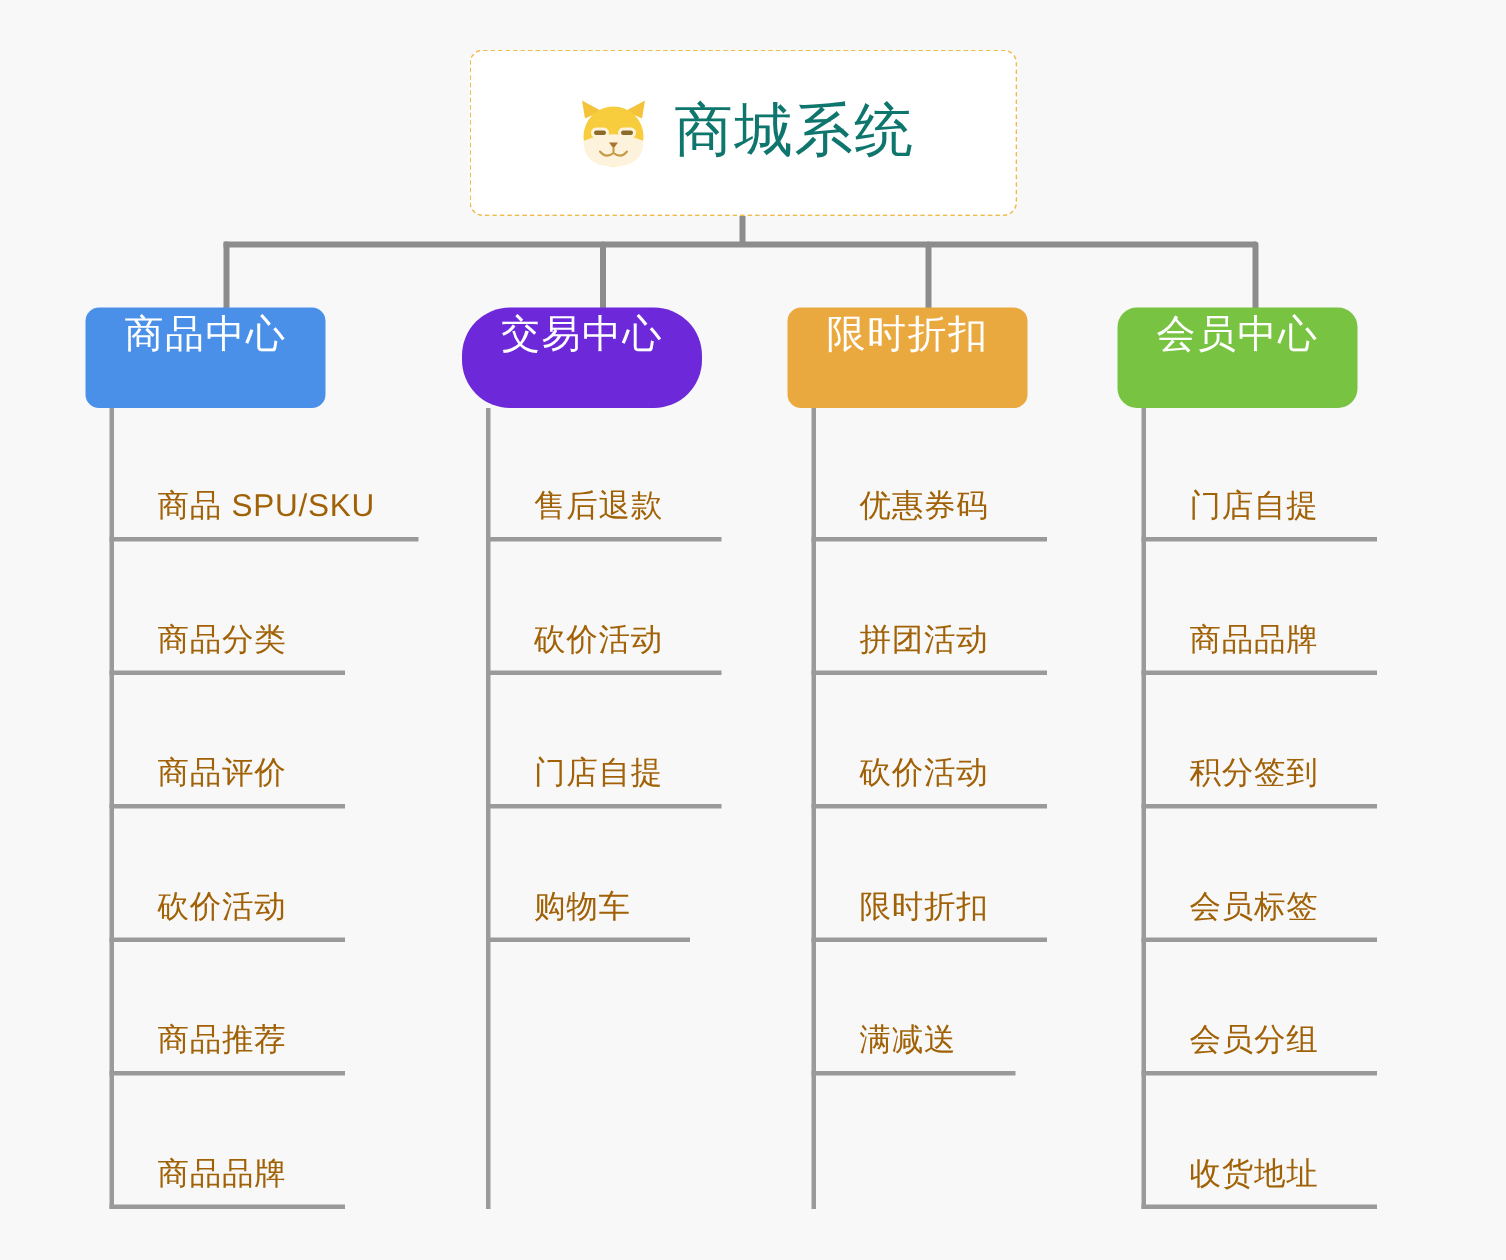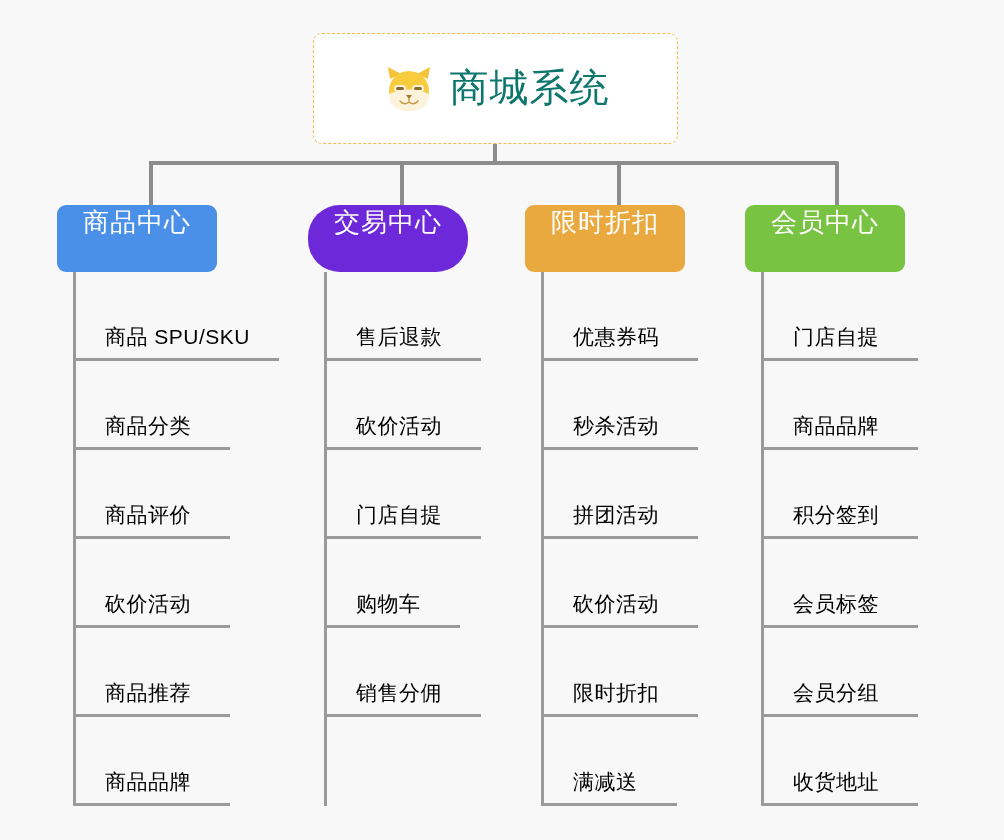--- a/index.html
+++ b/index.html
@@ -98,21 +98,21 @@
   }
   .leaf {
     position: relative;
     height: 89px;
   }
   .leaf-label {
     position: absolute;
     left: 32px;
     bottom: 10px;
     font-size: 21px;
-    color: #000000;
+    color: #a16207;
     white-space: nowrap;
     letter-spacing: 0.5px;
   }
   .leaf-rule {
     position: absolute;
     left: 0;
     bottom: 0;
     height: 3px;
     background: #9a9a9a;
   }
@@ -203,62 +203,54 @@
         <div class="leaf-rule" style="width:157px;"></div>
       </div>
       <div class="leaf">
         <div class="leaf-label">门店自提</div>
         <div class="leaf-rule" style="width:157px;"></div>
       </div>
       <div class="leaf">
         <div class="leaf-label">购物车</div>
         <div class="leaf-rule" style="width:136px;"></div>
       </div>
-      <div class="leaf">
-        <div class="leaf-label">销售分佣</div>
-        <div class="leaf-rule" style="width:157px;"></div>
-      </div>
     </div>
   </div>
 
   <div class="column" style="left:525px;">
     <div class="cat-header" style="background:#eaa93f;">
       <span>限时折扣</span>
     </div>
     <div class="spine" style="height:534px;"></div>
     <div class="leaves">
       <div class="leaf">
         <div class="leaf-label">优惠券码</div>
         <div class="leaf-rule" style="width:157px;"></div>
       </div>
       <div class="leaf">
-        <div class="leaf-label">秒杀活动</div>
-        <div class="leaf-rule" style="width:157px;"></div>
-      </div>
-      <div class="leaf">
         <div class="leaf-label">拼团活动</div>
         <div class="leaf-rule" style="width:157px;"></div>
       </div>
       <div class="leaf">
         <div class="leaf-label">砍价活动</div>
         <div class="leaf-rule" style="width:157px;"></div>
       </div>
       <div class="leaf">
         <div class="leaf-label">限时折扣</div>
         <div class="leaf-rule" style="width:157px;"></div>
       </div>
       <div class="leaf">
         <div class="leaf-label">满减送</div>
         <div class="leaf-rule" style="width:136px;"></div>
       </div>
     </div>
   </div>
 
   <div class="column" style="left:745px;">
-    <div class="cat-header" style="background:#78c341;">
+    <div class="cat-header" style="background:#78c341;border-radius:13px;">
       <span>会员中心</span>
     </div>
     <div class="spine" style="height:534px;"></div>
     <div class="leaves">
       <div class="leaf">
         <div class="leaf-label">门店自提</div>
         <div class="leaf-rule" style="width:157px;"></div>
       </div>
       <div class="leaf">
         <div class="leaf-label">商品品牌</div>

